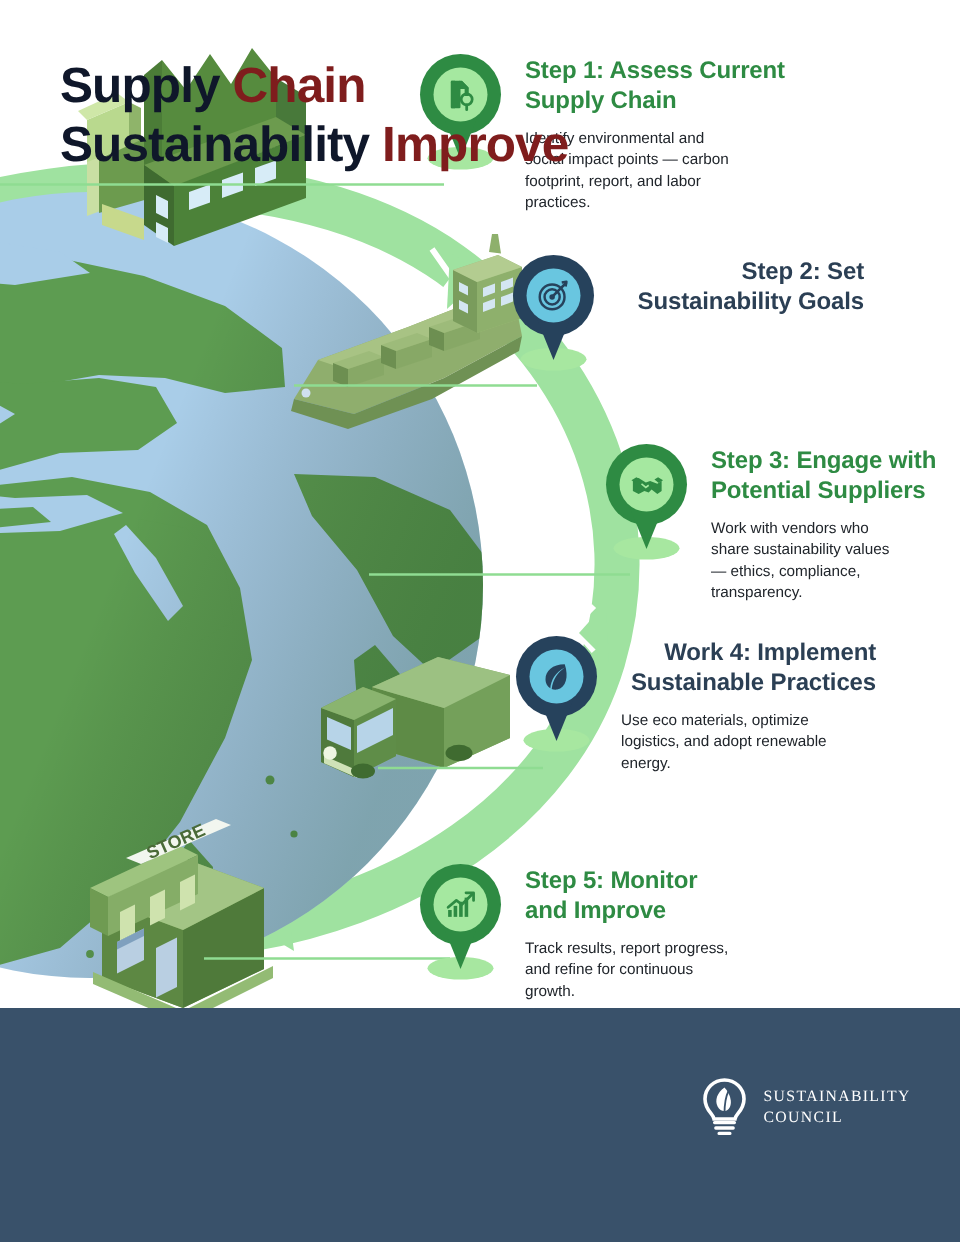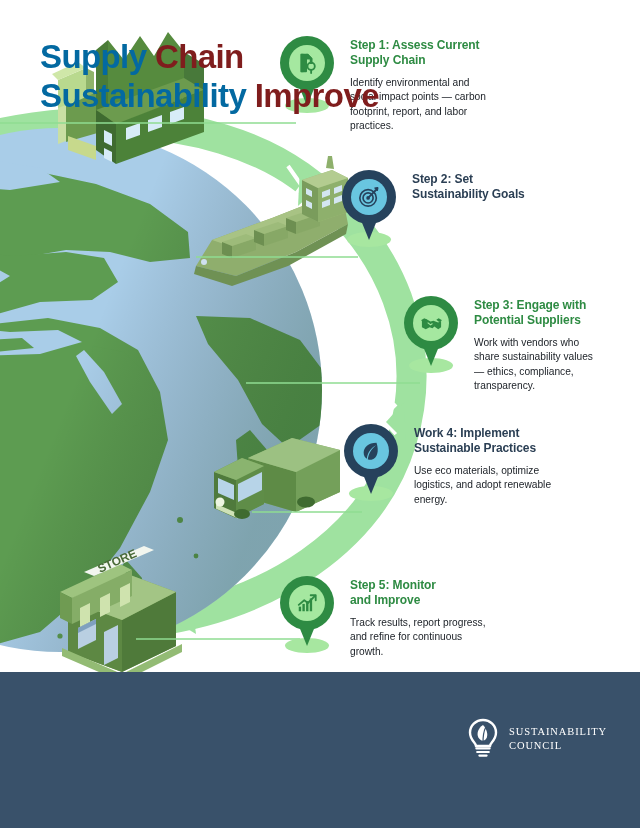--- a/index.html
+++ b/index.html
@@ -68,54 +68,54 @@
   .pin-shadow {
     position: absolute;
     left: 9px;
     top: 62px;
     width: 44px; height: 15px;
     border-radius: 50%;
     background: #a7e7a0;
   }
   .step-text { padding-left: 12px; padding-top: 2px; }
   .step-title {
-    font-size: 12px;
+    font-size: 16px;
     font-weight: bold;
     line-height: 1.28;
     letter-spacing: -0.1px;
     white-space: pre-line;
   }
   .step-desc {
     margin-top: 7px;
     font-size: 10.2px;
     line-height: 1.42;
     color: #20252b;
     white-space: pre-line;
   }
   .green-title { color: #2e8b43; }
-  .navy-title  { color: #2b3f54; }
+  .navy-title  { color: #2b3f54; text-align: right; }
 
   
   .footer {
     position: absolute;
     left: 0; top: 672px;
     width: 640px; height: 156px;
     background: #39516a;
     display: flex;
     align-items: center;
   }
   .footer-title {
     position: absolute;
     left: 40px; top: 38px;
     font-size: 33px;
     font-weight: bold;
     line-height: 1.18;
     letter-spacing: -0.6px;
   }
-  .t-green { color: #0369a1; }
+  .t-green { color: #0f172a; }
   .t-blue  { color: #7f1d1d; }
   .logo {
     position: absolute;
     left: 466px; top: 718px;
     display: flex;
     align-items: center;
     gap: 9px;
   }
   .logo-text {
     color: #ffffff;

